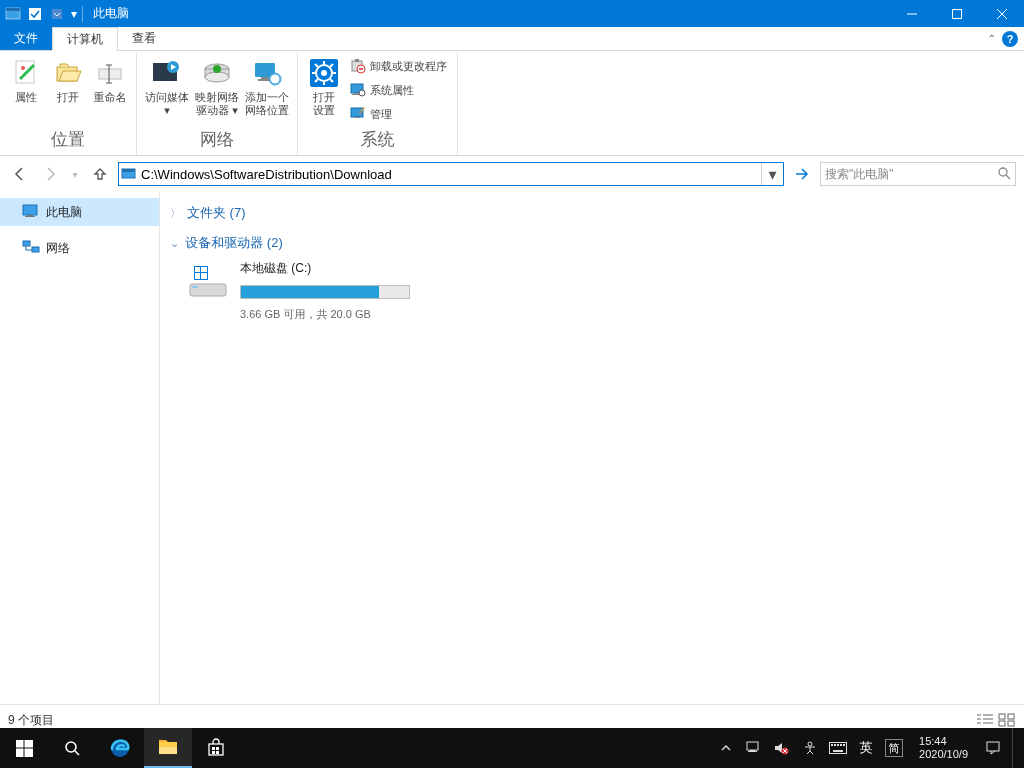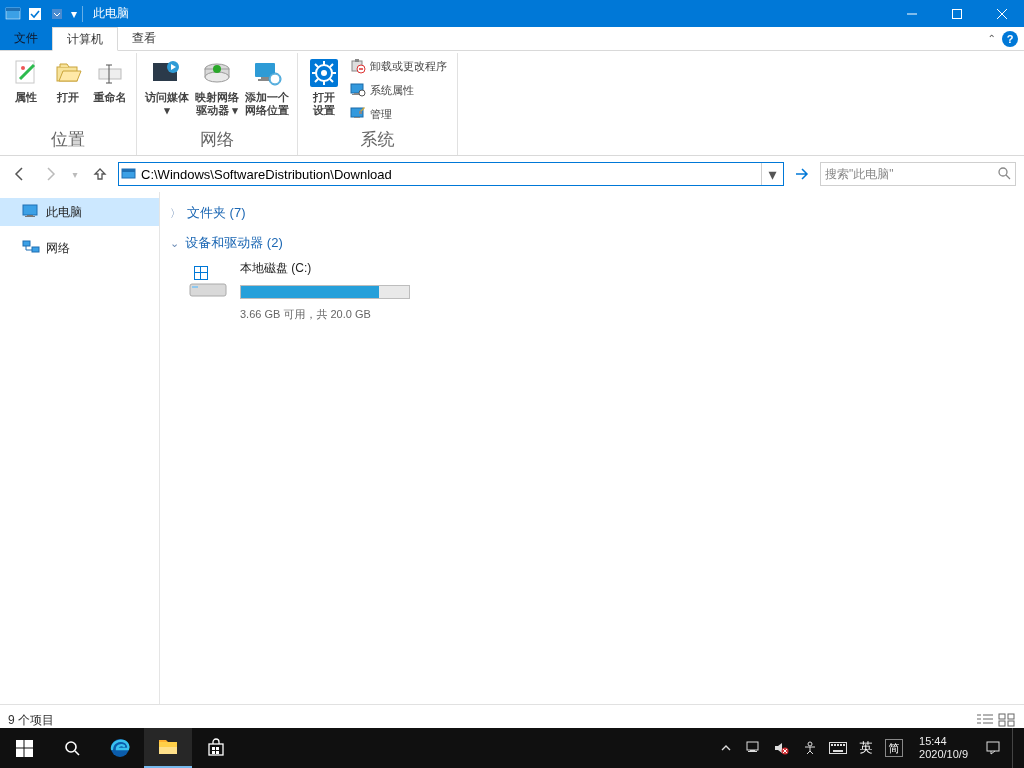--- a/index.html
+++ b/index.html
@@ -9,36 +9,36 @@
 .titlebar { height: 27px; background: #0078d7; display: flex; align-items: center; color: #fff; font-size: 12px; }
 .titlebar .qat { display: flex; align-items: center; gap: 0; padding-left: 2px; }
 .titlebar .qat-icon { width: 22px; height: 22px; display: flex; align-items: center; justify-content: center; }
 .titlebar .qat-sep { width: 1px; height: 16px; background: rgba(255,255,255,0.4); margin: 0 2px; }
 .titlebar .title { padding-left: 8px; }
 .titlebar .spacer { flex: 1; }
 .titlebar .win-btn { width: 45px; height: 27px; display: flex; align-items: center; justify-content: center; }
 
 
 .tabs-row { height: 24px; background: #fff; display: flex; align-items: stretch; border-bottom: 1px solid #d9d9d9; }
-.tab-file { background: #0078d7; color: #0f172a; padding: 0 14px; font-size: 12px; display: flex; align-items: center; }
+.tab-file { background: #0078d7; color: #ffffff; padding: 0 14px; font-size: 12px; display: flex; align-items: center; }
 .tab { padding: 0 14px; font-size: 12px; display: flex; align-items: center; color: #333; }
 .tab.active { border: 1px solid #d9d9d9; border-bottom: 1px solid #fff; background: #fff; margin-bottom: -1px; }
 .tabs-row .spacer { flex: 1; }
 .tabs-row .right { display: flex; align-items: center; padding-right: 6px; gap: 6px; color: #555; }
 .help-circle { width: 16px; height: 16px; border-radius: 50%; background: #0078d7; color: #fff; font-size: 11px; display: flex; align-items: center; justify-content: center; font-weight: bold; }
 
 
 .ribbon { height: 105px; background: #fff; border-bottom: 1px solid #d9d9d9; display: flex; padding-top: 2px; }
 .ribbon-group { display: flex; flex-direction: column; align-items: center; border-right: 1px solid #e1e1e1; padding: 2px 6px 0 6px; height: 100%; }
 .ribbon-group .items { display: flex; flex: 1; align-items: flex-start; gap: 2px; }
 .ribbon-group .label { font-size: 17px; color: #666; padding: 2px 0 4px 0; text-align: center; }
 .ribbon-btn { display: flex; flex-direction: column; align-items: center; width: 48px; padding: 2px 0; font-size: 11px; color: #444; text-align: center; }
 .ribbon-btn.narrow { width: 40px; }
 .ribbon-btn .ico { width: 32px; height: 32px; display: flex; align-items: center; justify-content: center; margin-bottom: 2px; }
-.ribbon-btn .lbl { line-height: 13px; font-weight: bold; }
+.ribbon-btn .lbl { line-height: 13px; }
 .ribbon-small-col { display: flex; flex-direction: column; gap: 2px; justify-content: center; }
 .ribbon-small { display: flex; align-items: center; gap: 4px; font-size: 11px; color: #444; padding: 2px 4px; height: 22px; }
 .ribbon-small .sico { width: 16px; height: 16px; display: flex; align-items: center; justify-content: center; }
 
 
 .navbar { height: 36px; display: flex; align-items: center; padding: 0 8px; gap: 6px; }
 .nav-btn { width: 24px; height: 24px; display: flex; align-items: center; justify-content: center; color: #666; }
 .nav-btn.disabled { color: #bbb; }
 .addr-wrap { flex: 1; height: 24px; border: 1px solid #0078d7; display: flex; align-items: center; background: #fff; }
 .addr-icon { width: 20px; display: flex; align-items: center; justify-content: center; }

